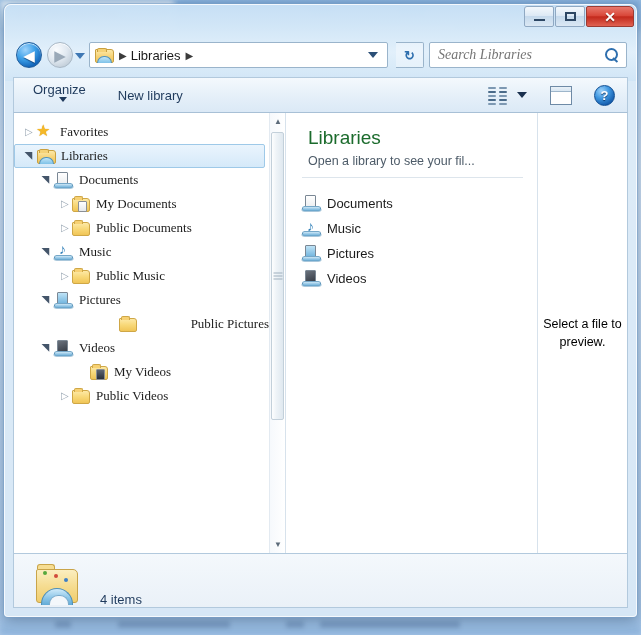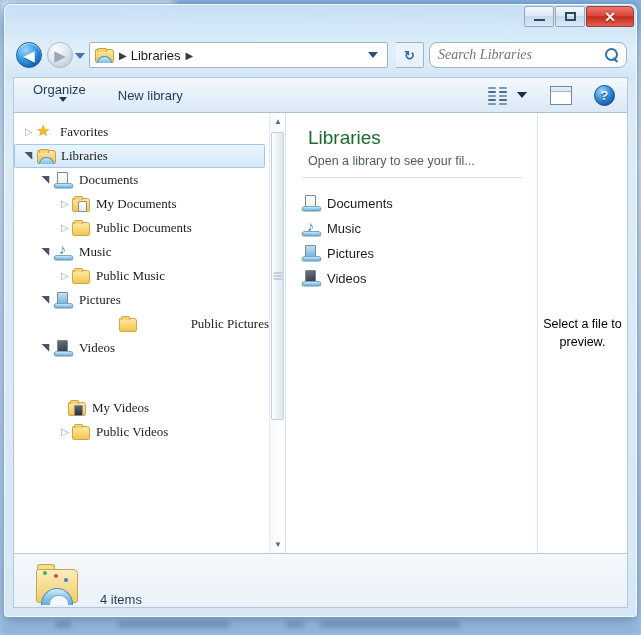--- a/index.html
+++ b/index.html
@@ -151,21 +151,21 @@
   }
   #refresh-btn {
     position: absolute; right: 212px; top: 7px; width: 28px; height: 26px;
     background: rgba(255,255,255,.35); border: 1px solid #9ab4cb; border-left: none;
     border-radius: 0 2px 2px 0;
     display: flex; align-items: center; justify-content: center;
     color: #2f6fae; font-size: 13px; font-weight: bold;
   }
   #searchbox {
     position: absolute; right: 9px; top: 7px; width: 198px; height: 26px;
-    background: #ffffff; border: 1px solid #9ab4cb; border-radius: 8px;
+    background: #ffffff; border: 1px solid #9ab4cb; border-radius: 2px;
     display: flex; align-items: center;
   }
   #search-input {
     border: none; outline: none; background: transparent;
     margin-left: 8px; width: 160px; height: 22px;
     font-family: "Liberation Serif", serif; font-style: italic;
     font-size: 14px; color: #888f96;
   }
   #search-icon {
     margin-left: auto; margin-right: 7px; width: 14px; height: 14px; position: relative;
@@ -583,21 +583,21 @@
           <div class="tree-row" style="padding-left: 24px;">
             <span class="twisty">
               <span class="tw-solid"></span>
             </span>
             <span class="t-icon ico-lib">
               <span class="card card-vid"></span>
               <span class="tray"></span>
             </span>
             <span class="t-label">Videos</span>
           </div>
-          <div class="tree-row" style="padding-left: 38px; margin-top: 36px;">
+          <div class="tree-row" style="padding-left: 60px;">
             <span class="twisty"></span>
             <span class="t-icon ico-folder">
               <span class="badge badge-vid"></span>
             </span>
             <span class="t-label">My Videos</span>
           </div>
           <div class="tree-row" style="padding-left: 42px;">
             <span class="twisty">
               <span class="tw-hollow"></span>
             </span>

